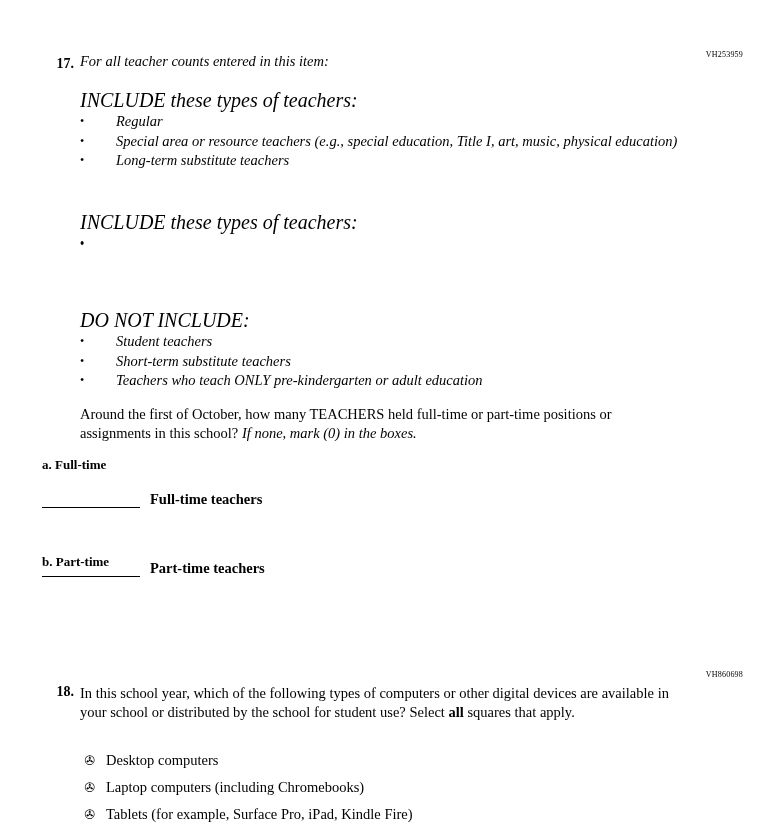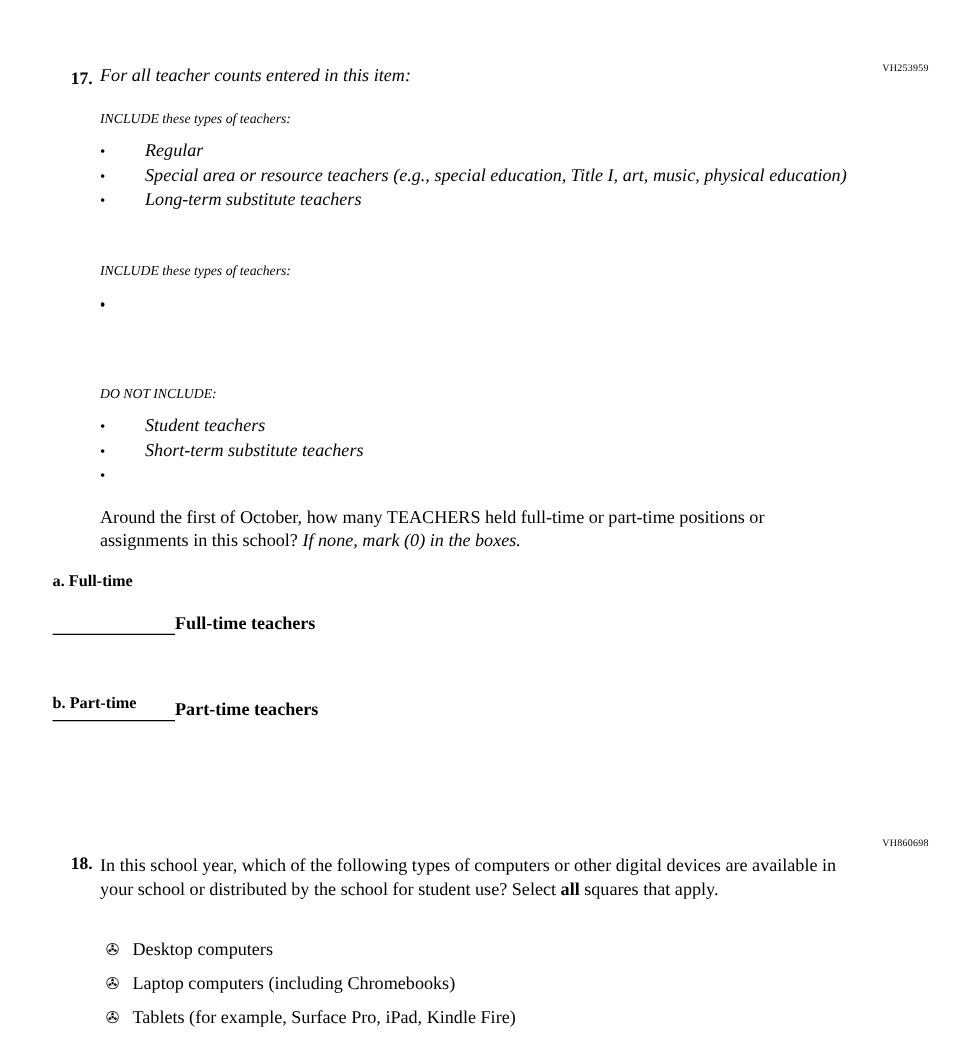--- a/index.html
+++ b/index.html
@@ -81,21 +81,21 @@
     top: 0px;
     font-style: normal;
     font-size: 12px;
     line-height: 1.5;
   }
 
   .heading-line {
     position: absolute;
     left: 80px;
     width: 600px;
-    font-size: 11px;
+    font-size: 20px;
     font-style: italic;
   }
 
   
   .subpart {
     position: absolute;
     left: 42px;
     font-size: 13px;
     font-weight: bold;
   }
@@ -107,21 +107,21 @@
   }
   .answer-rule {
     display: inline-block;
     width: 98px;
     border-bottom: 1px solid #000;
     height: 14px;
     vertical-align: bottom;
   }
   .answer-label {
     display: inline-block;
-    margin-left: 0;
+    margin-left: 10px;
     font-size: 14.5px;
     font-weight: bold;
     vertical-align: bottom;
     text-align: right;
   }
 
   
   .opt-row {
     position: absolute;
     left: 80px;
@@ -164,21 +164,21 @@
     <div class="heading-line" style="top:163px;">INCLUDE these types of teachers:</div>
     <ul class="blist" style="top:186px;">
       <li><span class="bullet">•</span></li>
       <li><span class="bullet">•</span></li>
     </ul>
 
     <div class="heading-line" style="top:261px;">DO NOT INCLUDE:</div>
     <ul class="blist" style="top:284px;">
       <li><span class="bullet">•</span><span>Student teachers</span></li>
       <li><span class="bullet">•</span><span>Short-term substitute teachers</span></li>
-      <li><span class="bullet">•</span></li>
+      <li><span class="bullet">•</span><span>Teachers who teach ONLY pre-kindergarten or adult education</span></li>
     </ul>
 
     <div class="qtext" style="top:357px;">
       <span>Around the first of October, how many TEACHERS held full-time or part-time positions or assignments in this school?</span>
       <span class="italic">If none, mark (0) in the boxes.</span>
     </div>
 
     <div class="subpart" style="top:409px;">a. Full-time</div>
     <div class="answer-row" style="top:442px;">
       <span class="answer-rule"></span><span class="answer-label">Full-time teachers</span>

